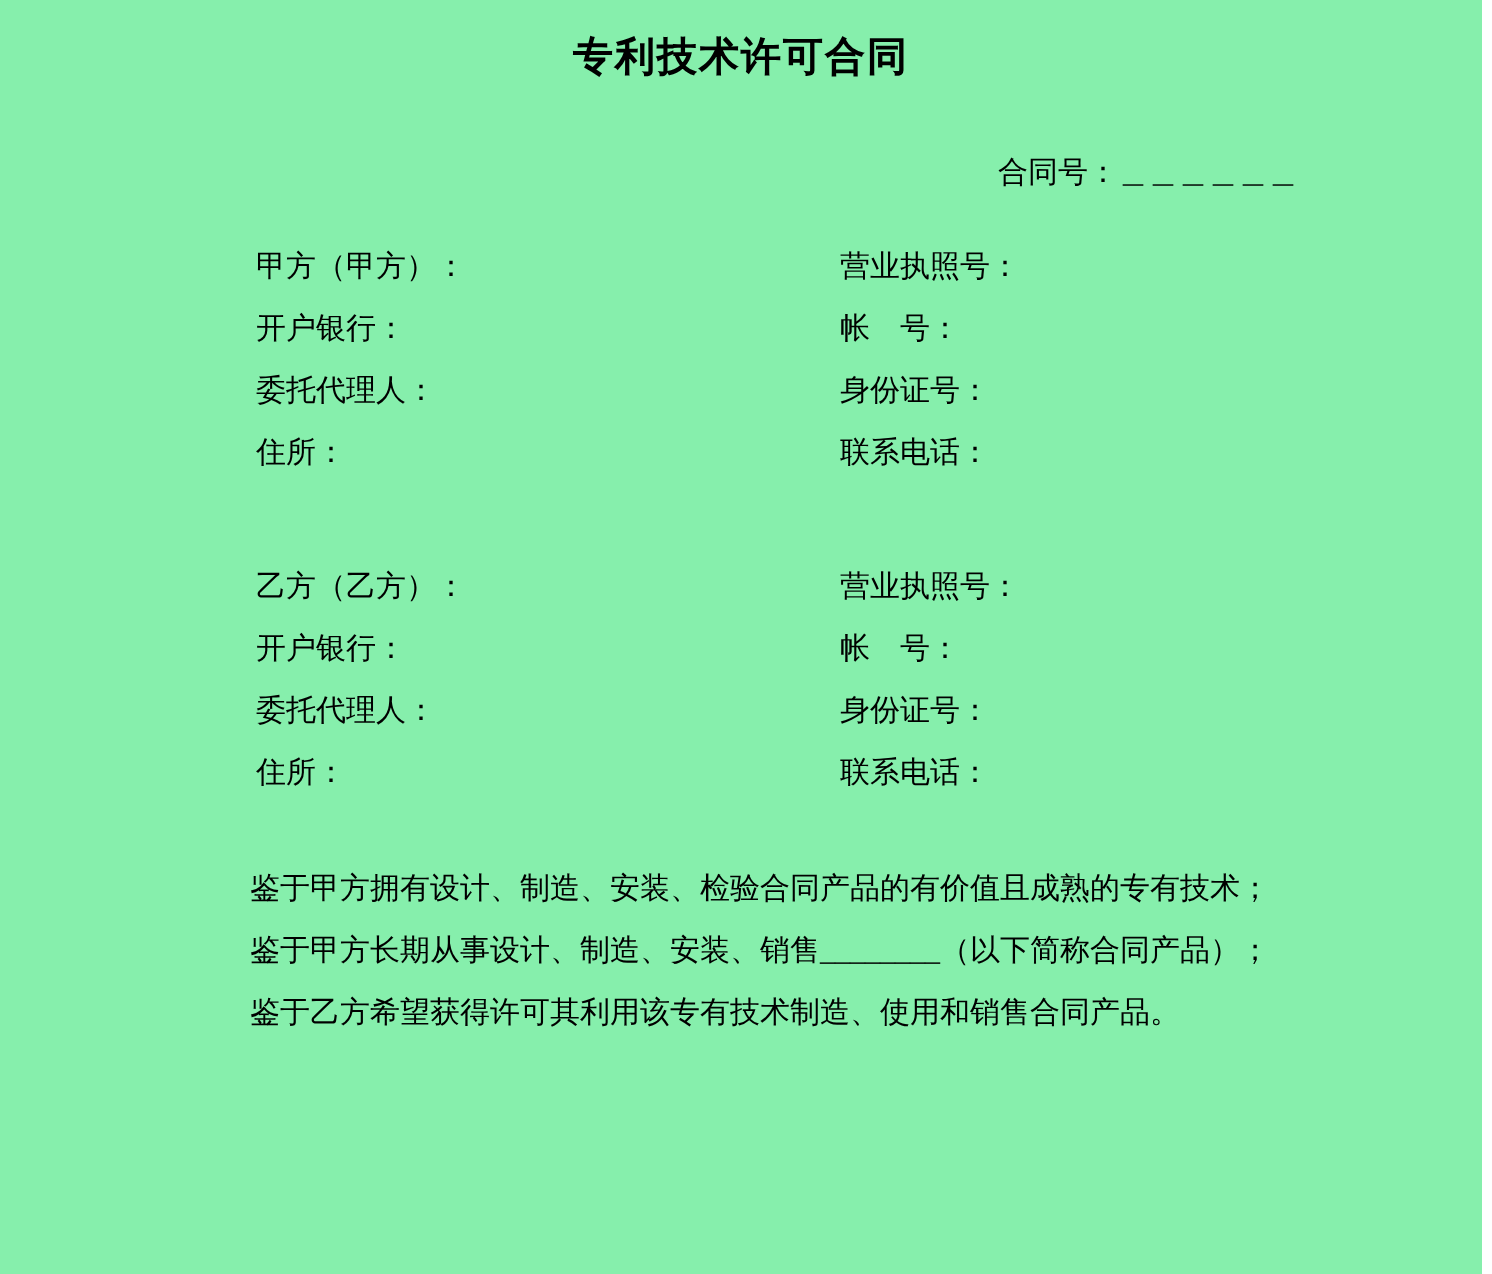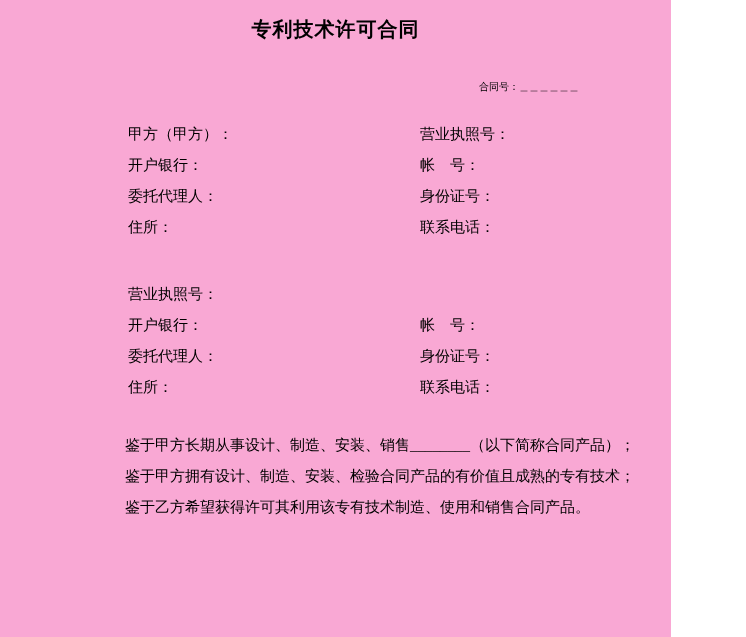--- a/index.html
+++ b/index.html
@@ -4,39 +4,39 @@
 <style>
   html, body {
     margin: 0;
     padding: 0;
     background: #ffffff;
     color: #000000;
     font-family: "Liberation Serif", "DejaVu Serif", serif;
   }
   .page {
     position: relative;
-    width: 671px;
+    width: 741px;
     height: 637px;
     overflow: hidden;
-    background: #f9a8d4;
+    background: #86efac;
   }
   .doc-title {
     margin: 0;
     padding-top: 15px;
     text-align: center;
     font-size: 20px;
     font-weight: bold;
     line-height: 28px;
     letter-spacing: 1px;
   }
   .contract-no-row {
     margin-top: 34px;
     text-align: right;
     padding-right: 92px;
-    font-size: 10px;
+    font-size: 15px;
     line-height: 20px;
     white-space: nowrap;
   }
   .blank-line {
     display: inline-block;
     letter-spacing: 0;
   }
   .form-section {
     margin-left: 128px;
     font-size: 15px;
@@ -92,35 +92,36 @@
       <span class="form-cell-right">身份证号：</span>
     </div>
     <div class="form-row">
       <span class="form-cell-left">住所：</span>
       <span class="form-cell-right">联系电话：</span>
     </div>
   </div>
 
   <div class="form-section party-b">
     <div class="form-row">
+      <span class="form-cell-left">乙方（乙方）：</span>
       <span class="form-cell-right">营业执照号：</span>
     </div>
     <div class="form-row">
       <span class="form-cell-left">开户银行：</span>
       <span class="form-cell-right">帐　号：</span>
     </div>
     <div class="form-row">
       <span class="form-cell-left">委托代理人：</span>
       <span class="form-cell-right">身份证号：</span>
     </div>
     <div class="form-row">
       <span class="form-cell-left">住所：</span>
       <span class="form-cell-right">联系电话：</span>
     </div>
   </div>
 
   <div class="paragraphs">
+    <p>鉴于甲方拥有设计、制造、安装、检验合同产品的有价值且成熟的专有技术；</p>
     <p>鉴于甲方长期从事设计、制造、安装、销售________（以下简称合同产品）；</p>
-    <p>鉴于甲方拥有设计、制造、安装、检验合同产品的有价值且成熟的专有技术；</p>
     <p>鉴于乙方希望获得许可其利用该专有技术制造、使用和销售合同产品。</p>
   </div>
 
 </div>
 
 </body></html>

